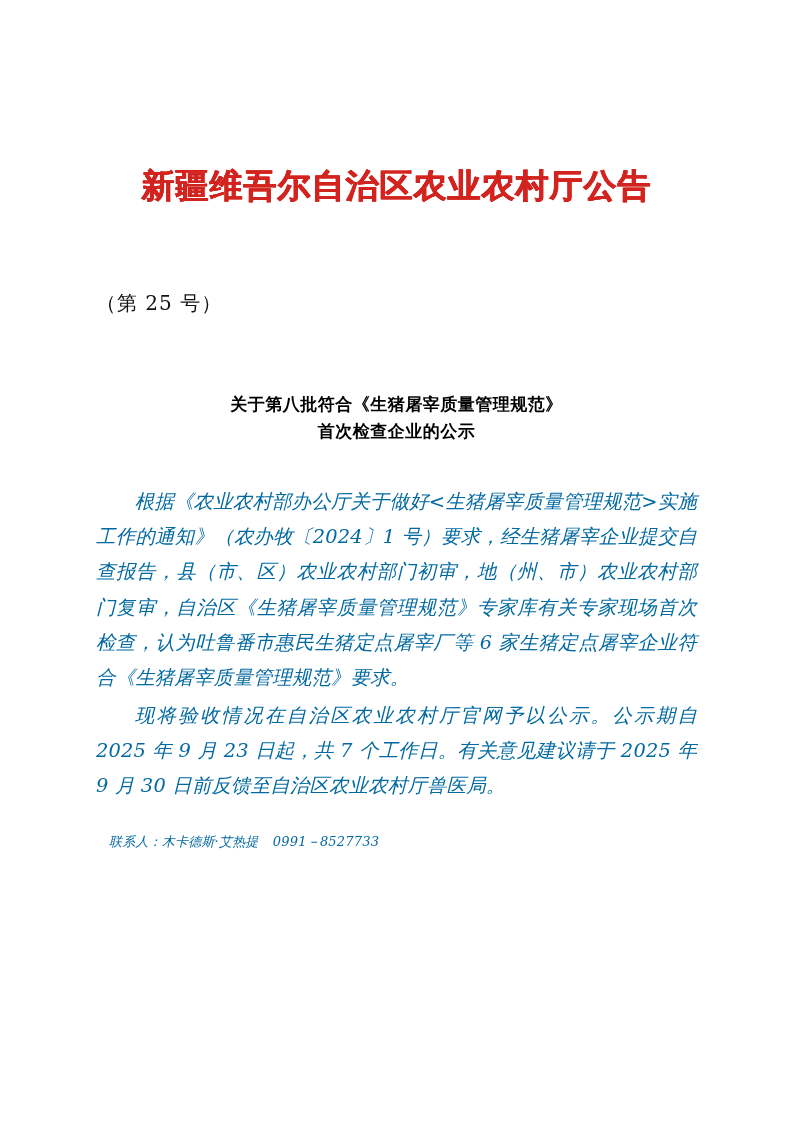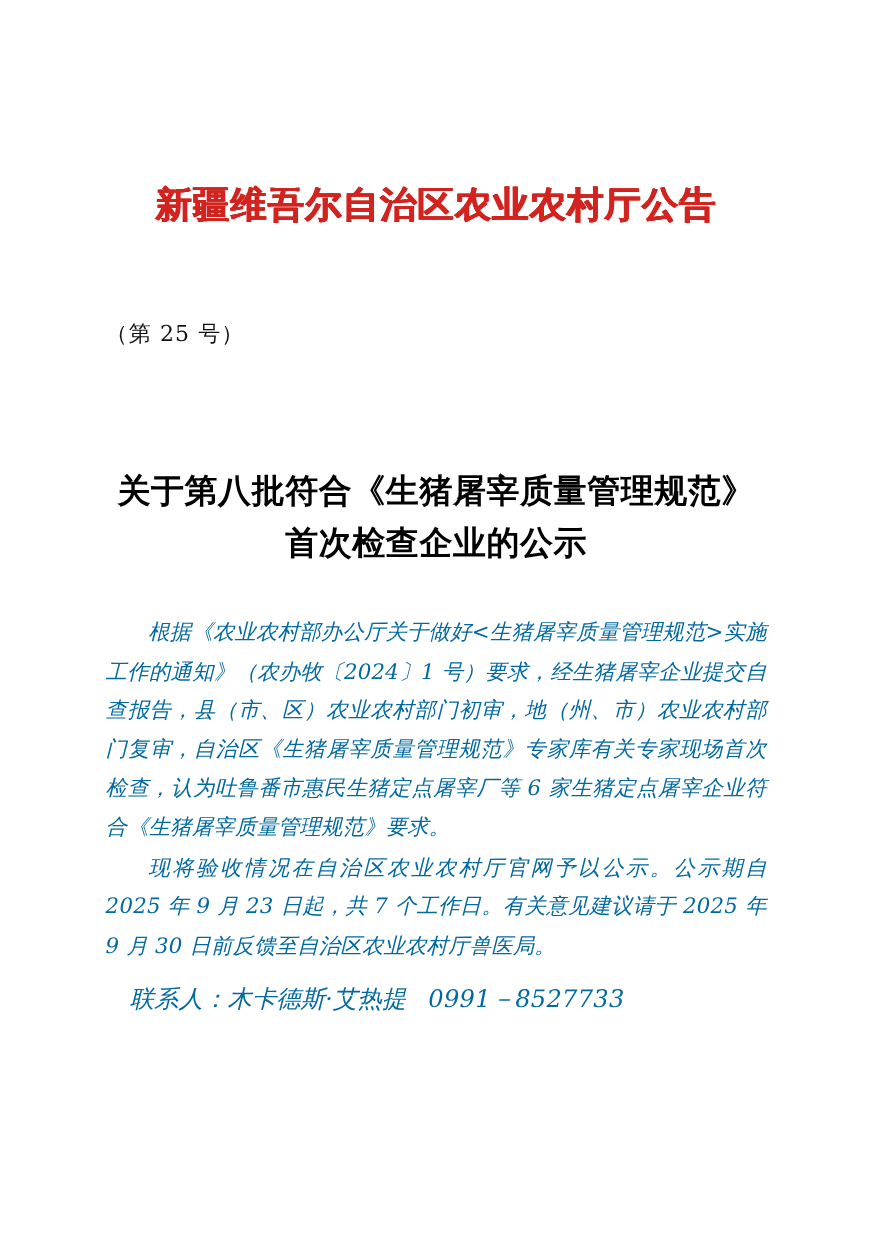--- a/index.html
+++ b/index.html
@@ -42,24 +42,24 @@
   .issue-no {
     margin-top: 86px;
     text-align: left;
     font-size: 20px;
     letter-spacing: 1px;
     color: #111;
   }
 
   
   .doc-title {
-    margin-top: 106px;
+    margin-top: 74px;
     text-align: center;
     font-weight: bold;
-    font-size: 30px;
+    font-size: 17px;
     line-height: 1.6;
     letter-spacing: 0.5px;
     color: #000;
   }
   .doc-title .line2 {
     display: block;
   }
 
   
   .body-text {
@@ -70,23 +70,23 @@
     text-justify: inter-ideograph;
     letter-spacing: 0.2px;
     color: #0369a1;
     font-style: italic;
   }
   .body-text p {
     margin: 0 0 2px 0;
     text-indent: 2em;
   }
   .contact {
-    margin-top: 12px;
+    margin-top: 27px;
     text-indent: 1em;
-    font-size: 22px;
+    font-size: 13px;
     line-height: 1.82;
   }
   .contact .sp {
     letter-spacing: 3px;
   }
 
   
   .seal {
     position: absolute;
     left: 485px;

